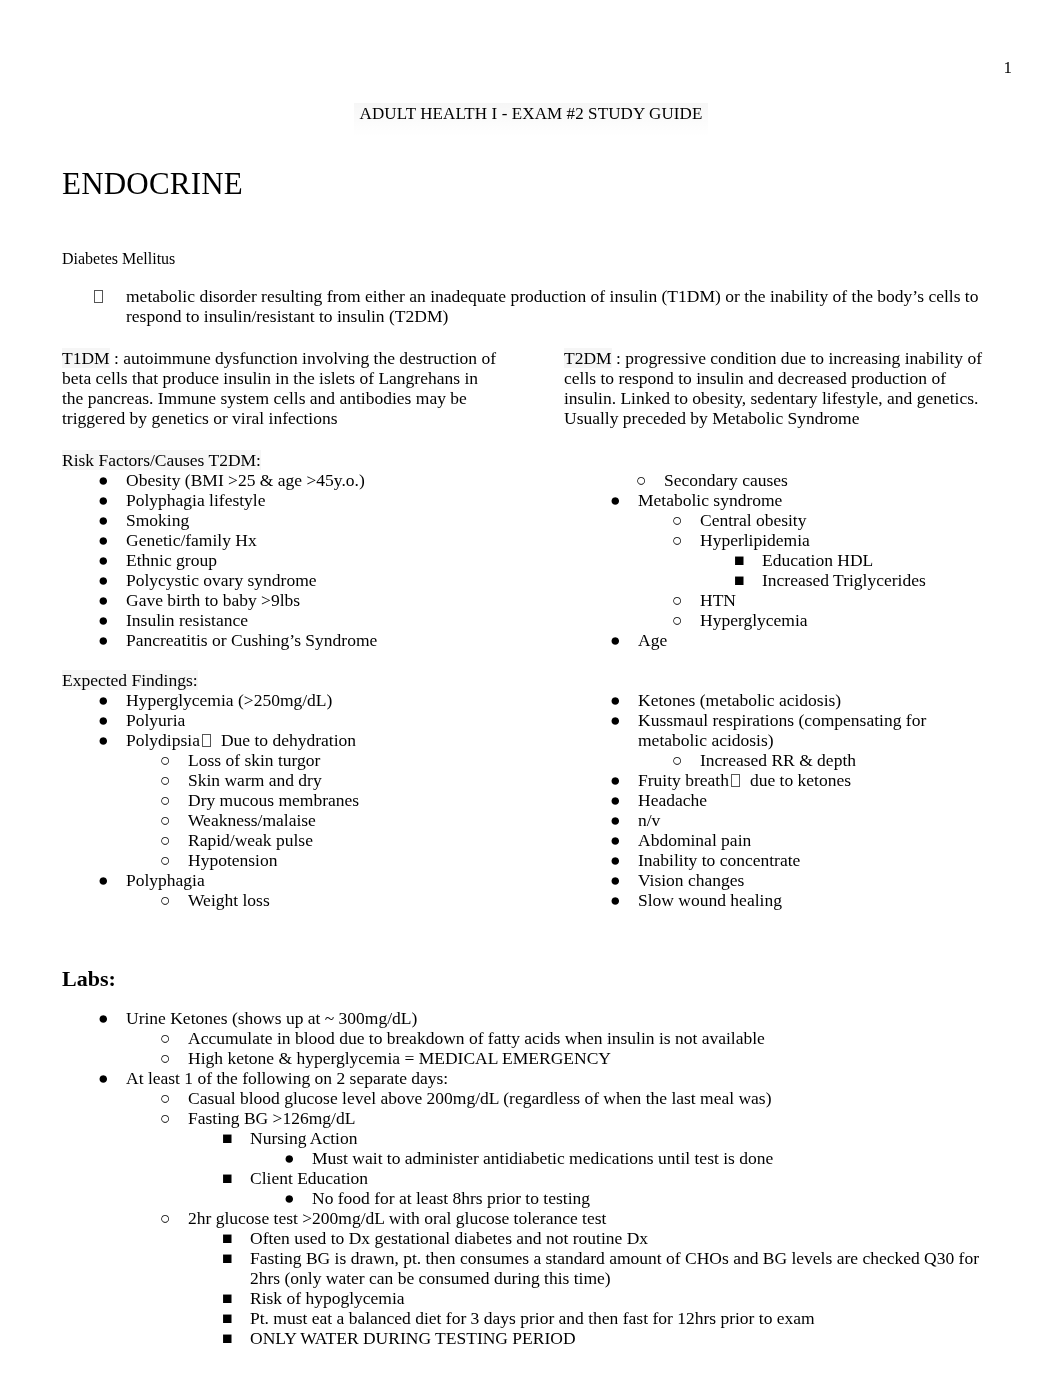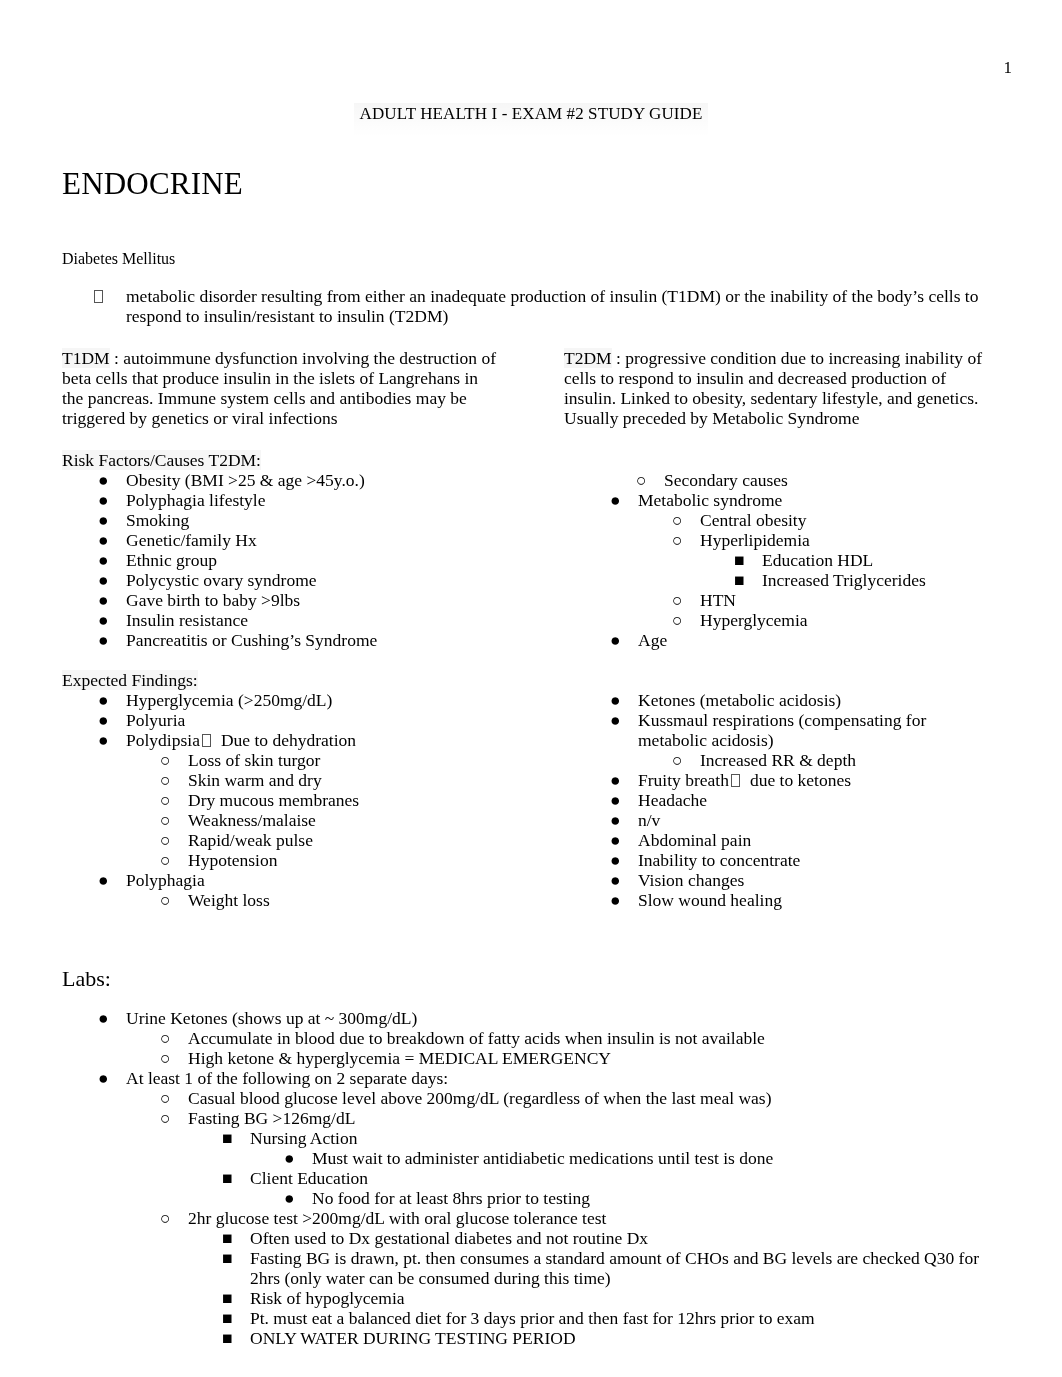--- a/index.html
+++ b/index.html
@@ -64,21 +64,21 @@
     letter-spacing: 0.2px;
   }
   h2.section {
     font-size: 16px;
     font-weight: normal;
     line-height: 26px;
     margin: 0 0 14px 0;
   }
   h2.labs-heading {
     font-size: 22px;
-    font-weight: normal;
+    font-weight: bold;
     line-height: 26px;
     margin: 4px 0 16px 0;
   }
 
   .shade { background: rgba(0,0,0,0.035); }
 
   
   ul.lvl {
     list-style: none;
     margin: 0;

